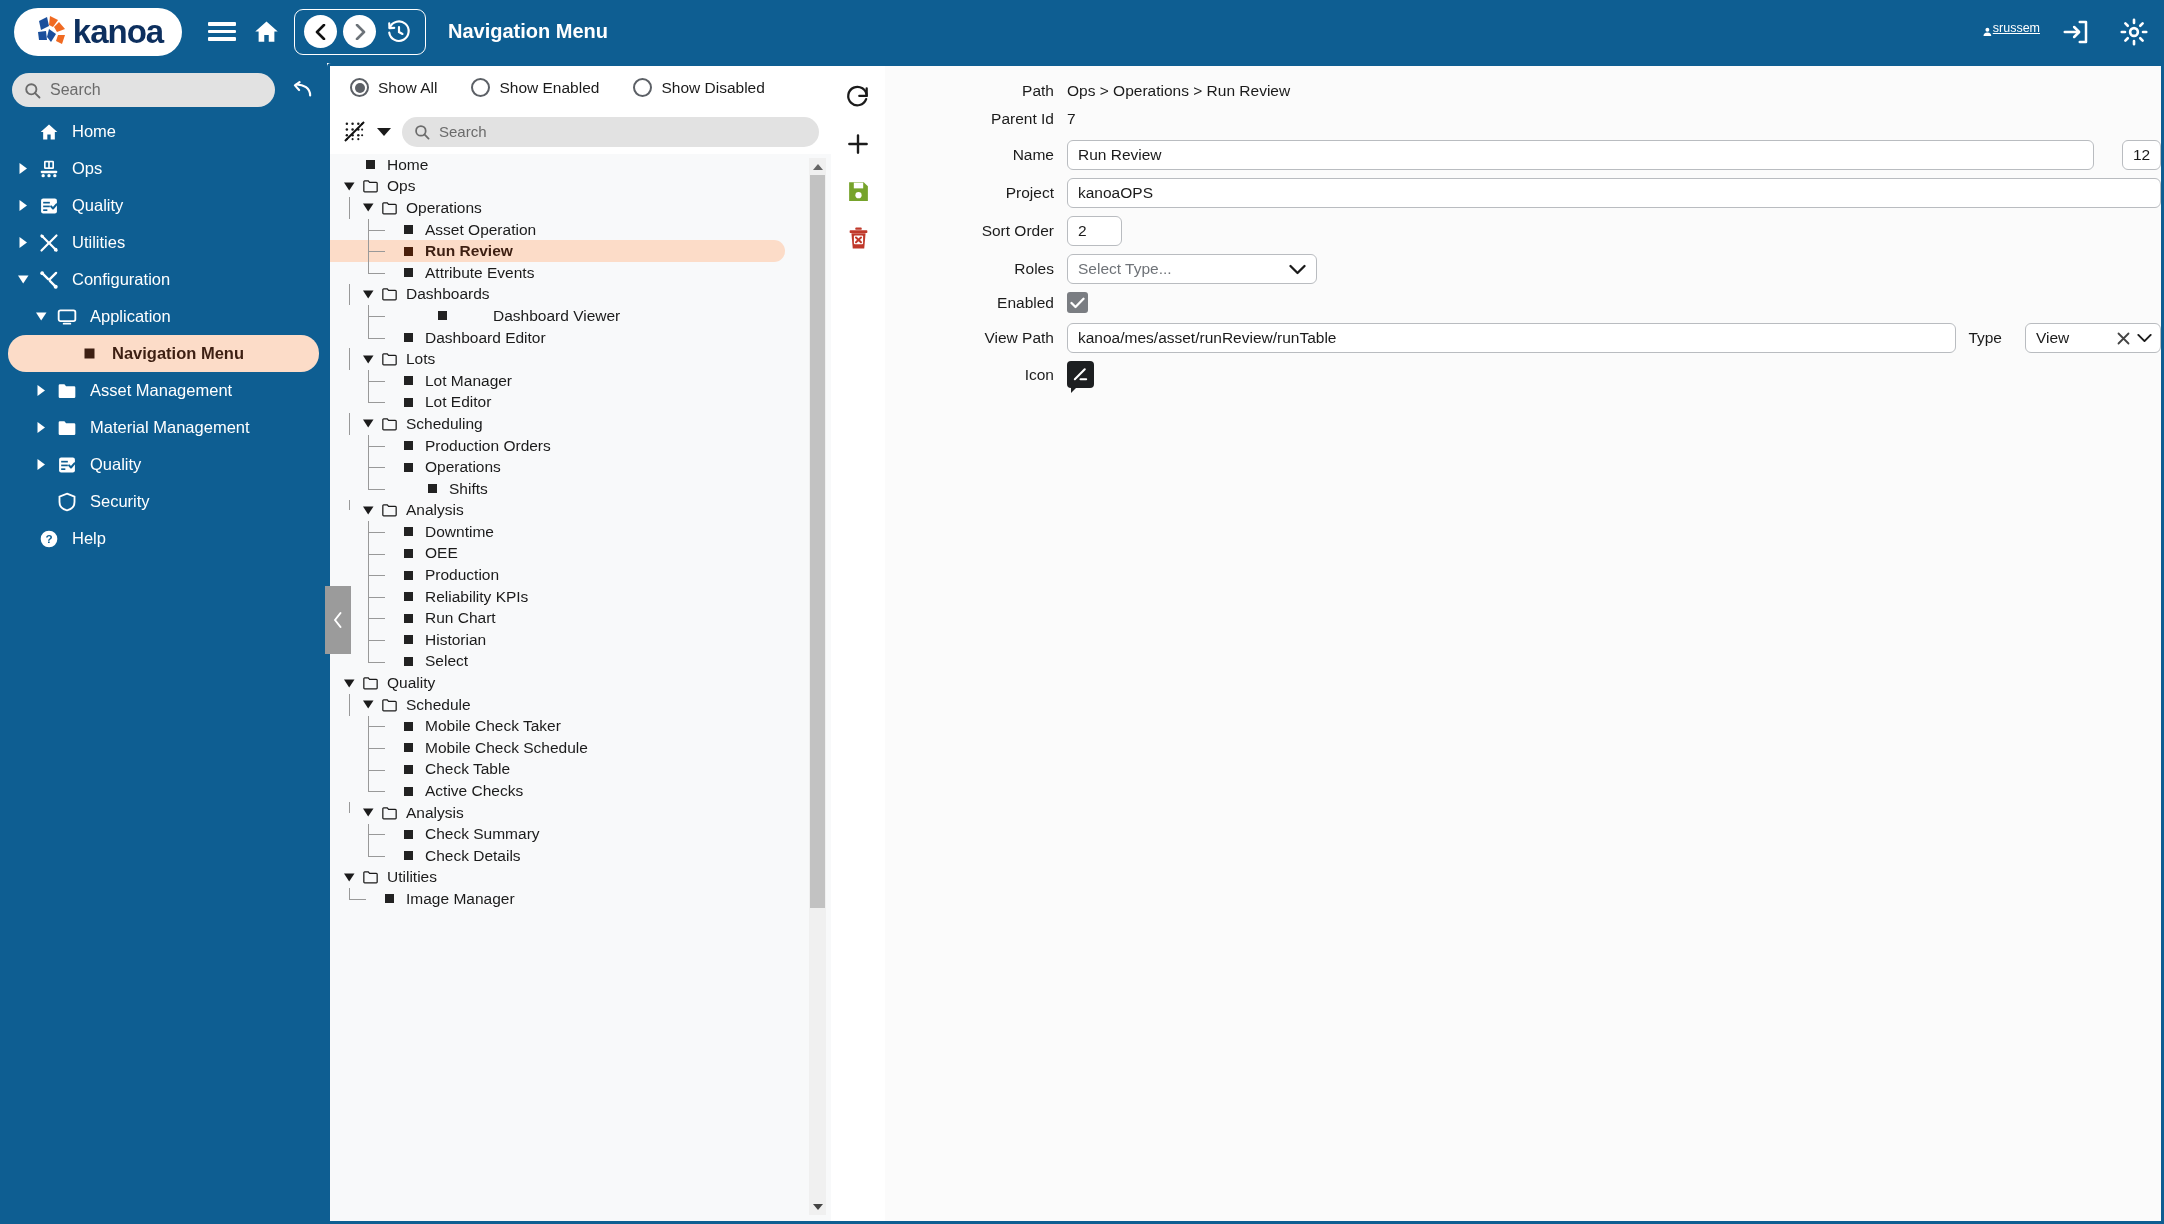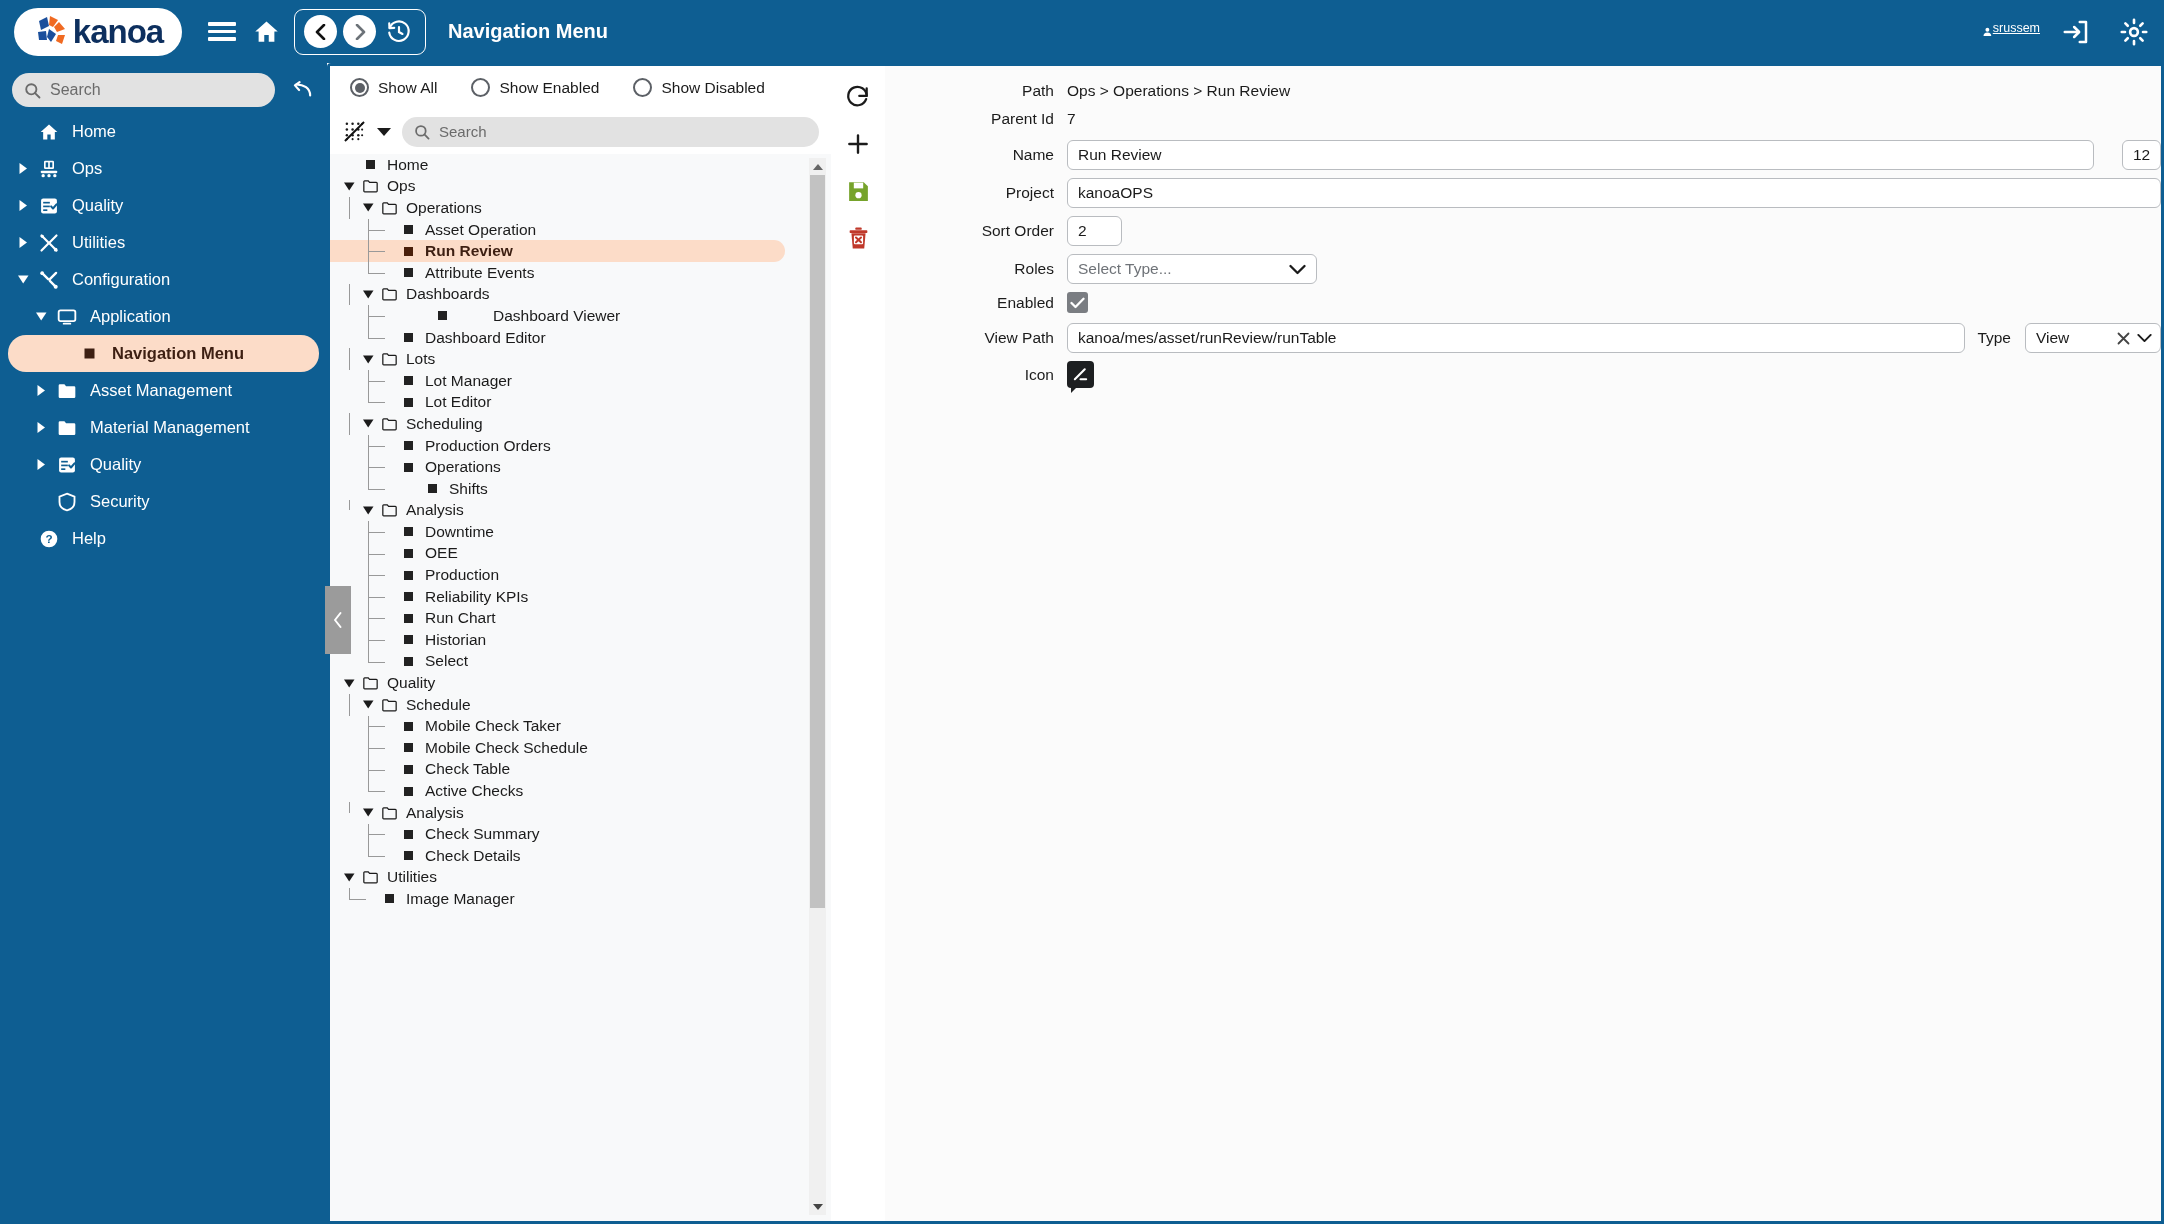--- a/index.html
+++ b/index.html
@@ -192,21 +192,21 @@
   }
   .icon-swatch {
     width: 27px; height: 27px; background: #1d1f21; border-radius: 4px;
     display: flex; align-items: center; justify-content: center;
     position: relative;
   }
   .icon-swatch::after {
     content: ""; position: absolute; left: 4px; bottom: -5px;
     border-left: 6px solid #1d1f21; border-bottom: 6px solid transparent;
   }
-  .type-inline { display: flex; align-items: center; gap: 14px; }
+  .type-inline { display: flex; align-items: center; gap: 23px; }
   .type-inline .flabel-inline { font-size: 15.5px; color: #1b1b1b; }
 </style>
 </head>
 <body>
 
 <div id="topbar">
 
   <div id="logo-pill">
     <svg id="logo-mark" viewBox="0 0 36 34">
       <path d="M6 6 L14 2 L16 11 L8 15 Z" fill="#1b4f9c"></path>

